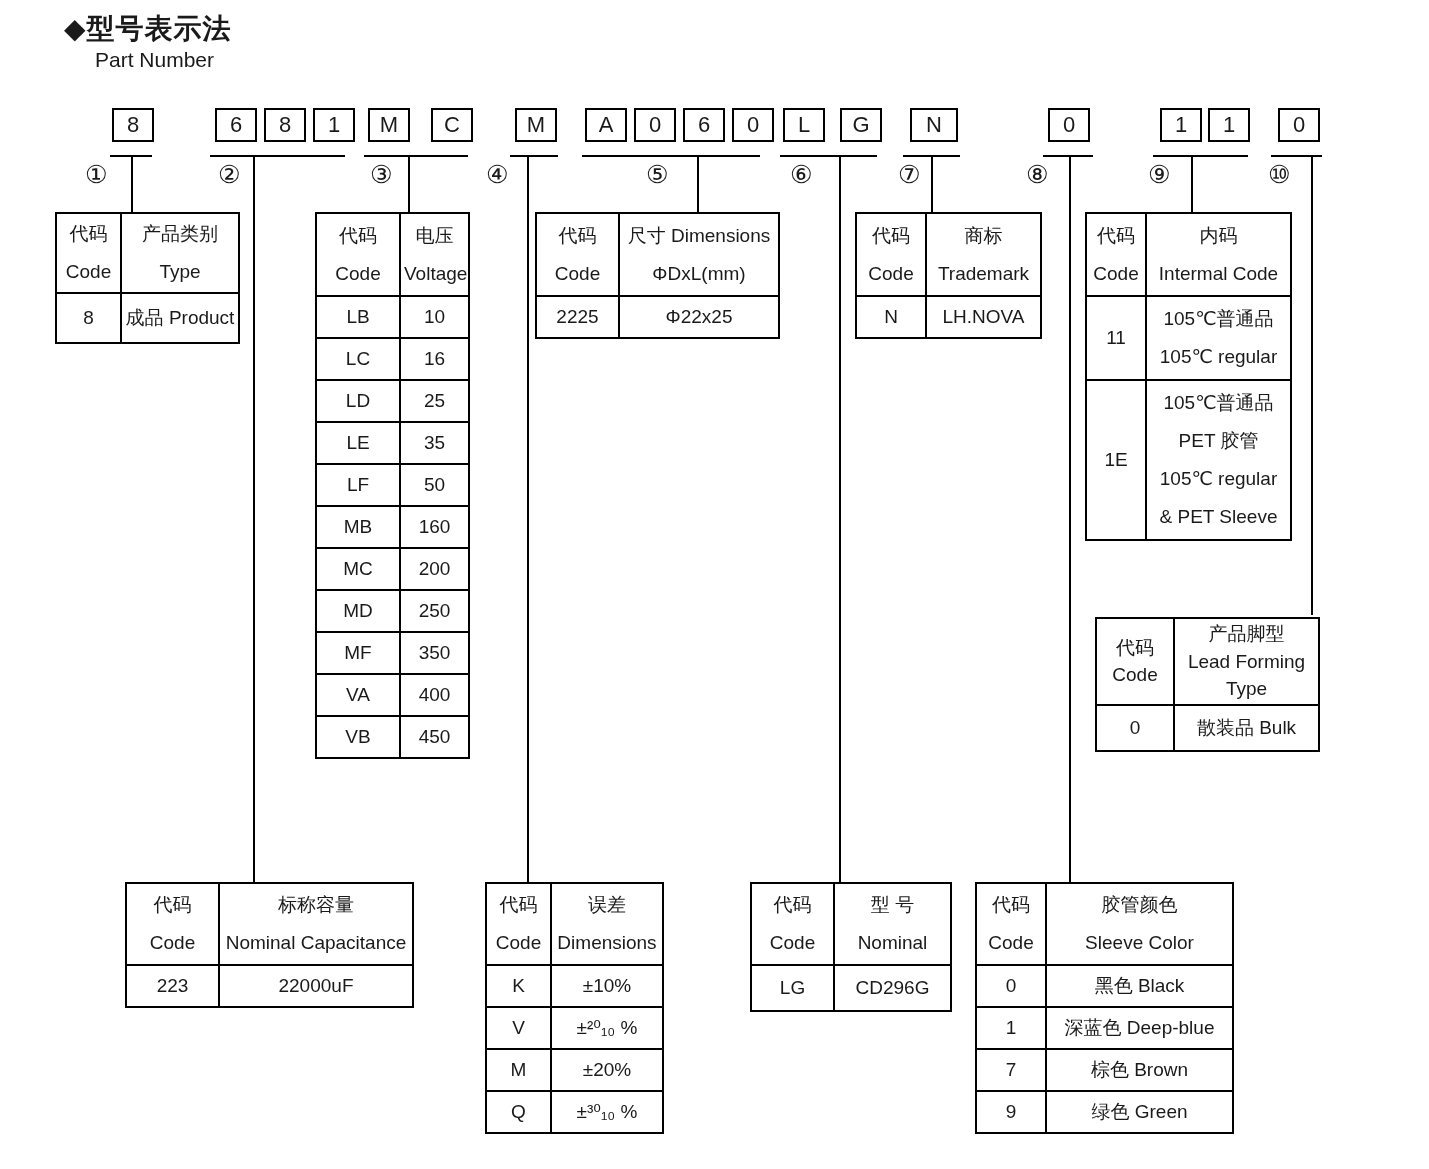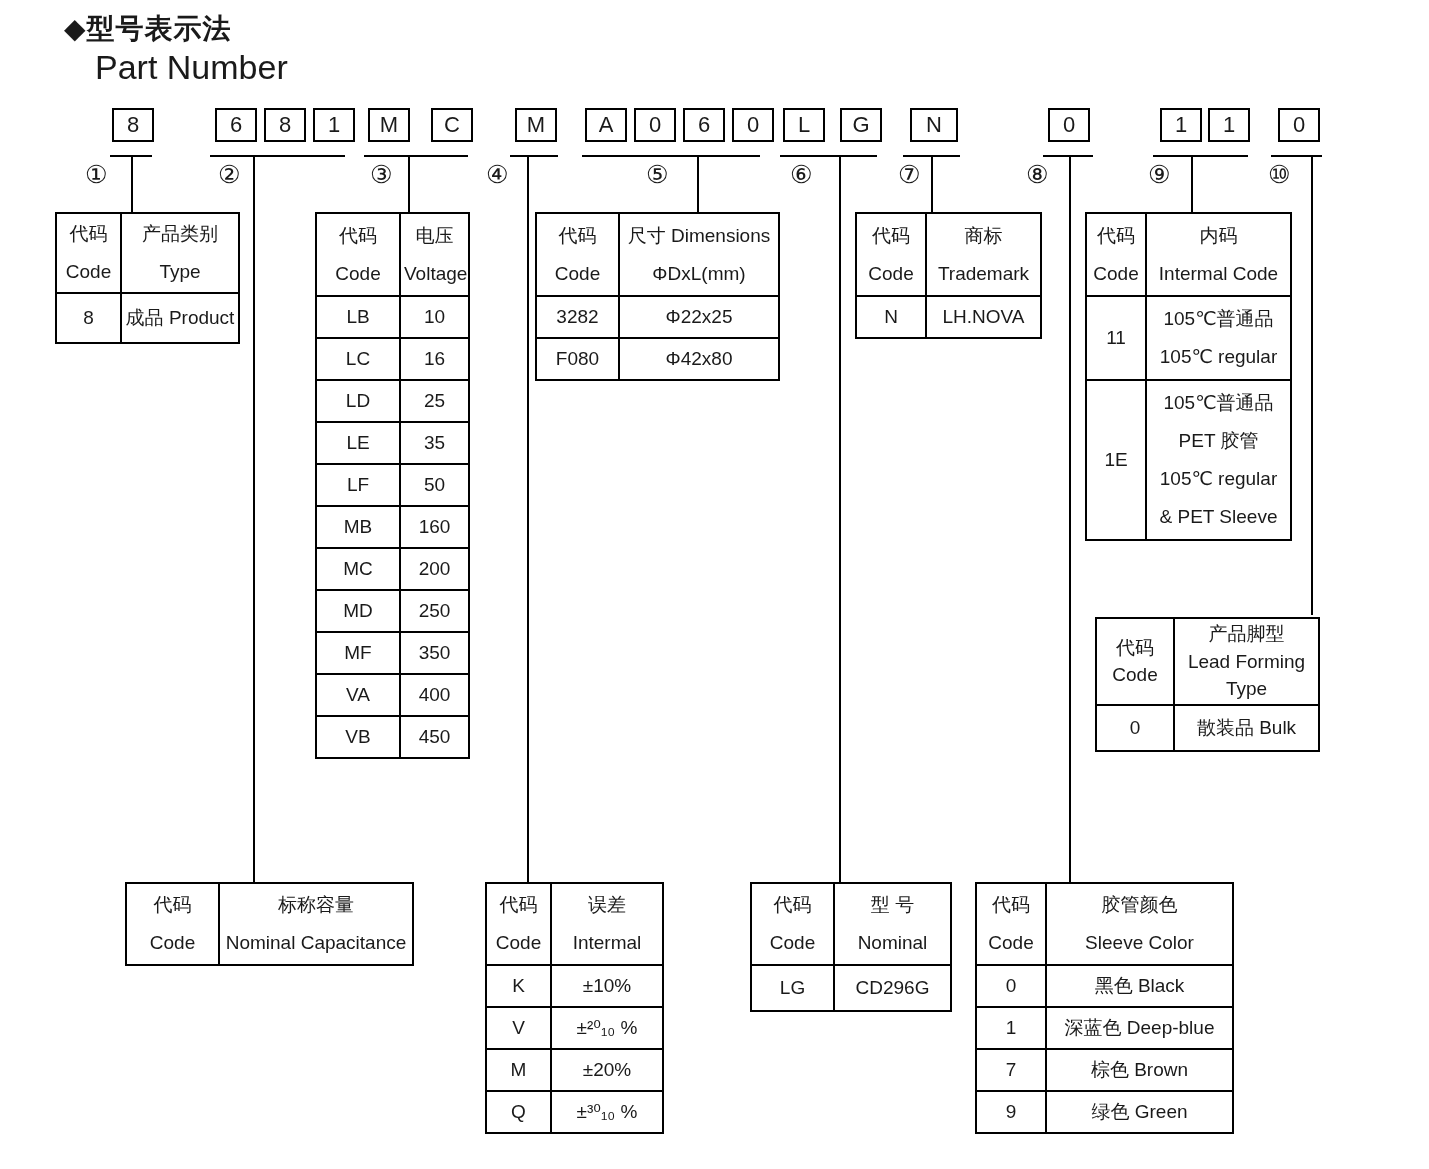--- a/index.html
+++ b/index.html
@@ -1,21 +1,21 @@
 <!DOCTYPE html>
 <html><head>
 <meta charset="utf-8">
 <style>
   html,body{margin:0;padding:0;background:#ffffff;}
   body{font-family:"Liberation Sans","DejaVu Sans",sans-serif;color:#1a1a1a;}
   .canvas{position:relative;width:1429px;height:1169px;background:#ffffff;overflow:hidden;}
 
   
   .title-zh{position:absolute;left:64px;top:10px;font-size:28px;font-weight:bold;letter-spacing:1px;}
-  .title-en{position:absolute;left:95px;top:48px;font-size:34px;}
+  .title-en{position:absolute;left:95px;top:48px;font-size:21px;}
 
   
   .pn-group{position:absolute;top:108px;display:flex;gap:7px;}
   .pn-box{width:38px;height:30px;border:2px solid #000;display:flex;align-items:center;justify-content:center;
           font-size:22px;line-height:1;background:#fff;}
   .g1{left:112px;} .g2{left:215px;} .g3{left:368px;gap:21px;} .g4{left:515px;}
   .g5{left:585px;} .g6{left:783px;gap:15px;} .g7{left:910px;} .g8{left:1048px;}
   .g9{left:1160px;gap:6px;} .g10{left:1278px;}
   .g7 .pn-box{width:44px;}
 
@@ -268,26 +268,22 @@
         <thead>
           <tr>
             <th>代码
 Code</th>
             <th>尺寸 Dimensions
 ΦDxL(mm)</th>
           </tr>
         </thead>
         <tbody>
           <tr>
-            <td>3282</td>
+            <td>2225</td>
             <td>Φ22x25</td>
-          </tr>
-          <tr>
-            <td>F080</td>
-            <td>Φ42x80</td>
           </tr>
         </tbody>
       </table>
     </div>
   <div class="tbl trademark-table">
       <table>
         <thead>
           <tr>
             <th>代码
 Code</th>
@@ -352,31 +348,35 @@
       <table>
         <thead>
           <tr>
             <th>代码
 Code</th>
             <th>标称容量
 Nominal Capacitance</th>
           </tr>
         </thead>
         <tbody>
+          <tr>
+            <td>223</td>
+            <td>22000uF</td>
+          </tr>
         </tbody>
       </table>
     </div>
   <div class="tbl tolerance-table">
       <table>
         <thead>
           <tr>
             <th>代码
 Code</th>
             <th>误差
-Intermal</th>
+Dimensions</th>
           </tr>
         </thead>
         <tbody>
           <tr>
             <td>K</td>
             <td>±10%</td>
           </tr>
           <tr>
             <td>V</td>
             <td>±²⁰₁₀ %</td>

